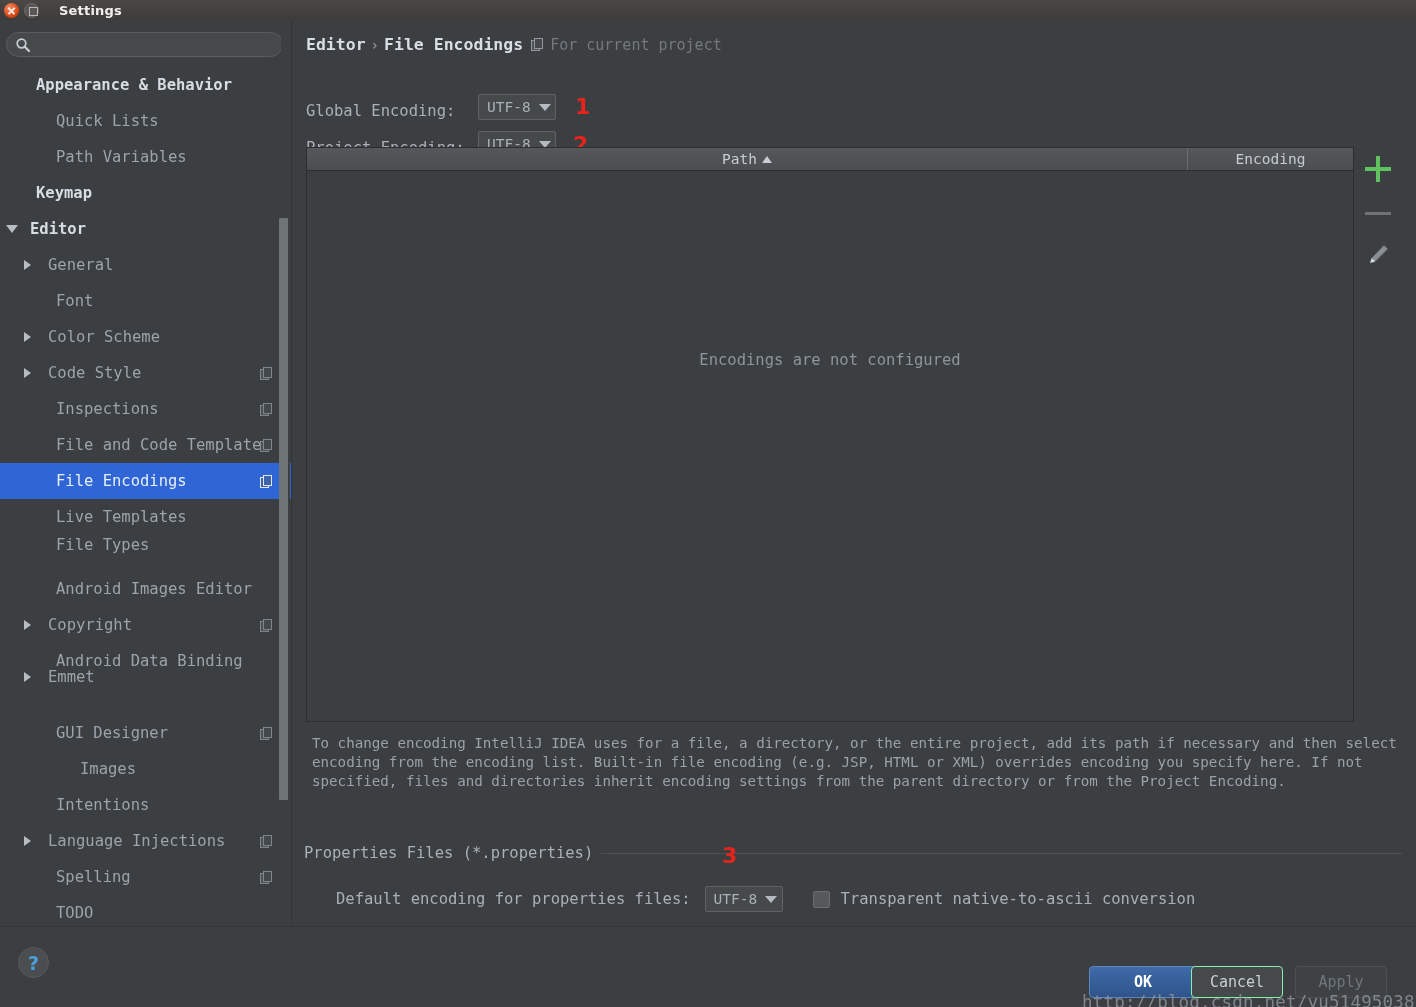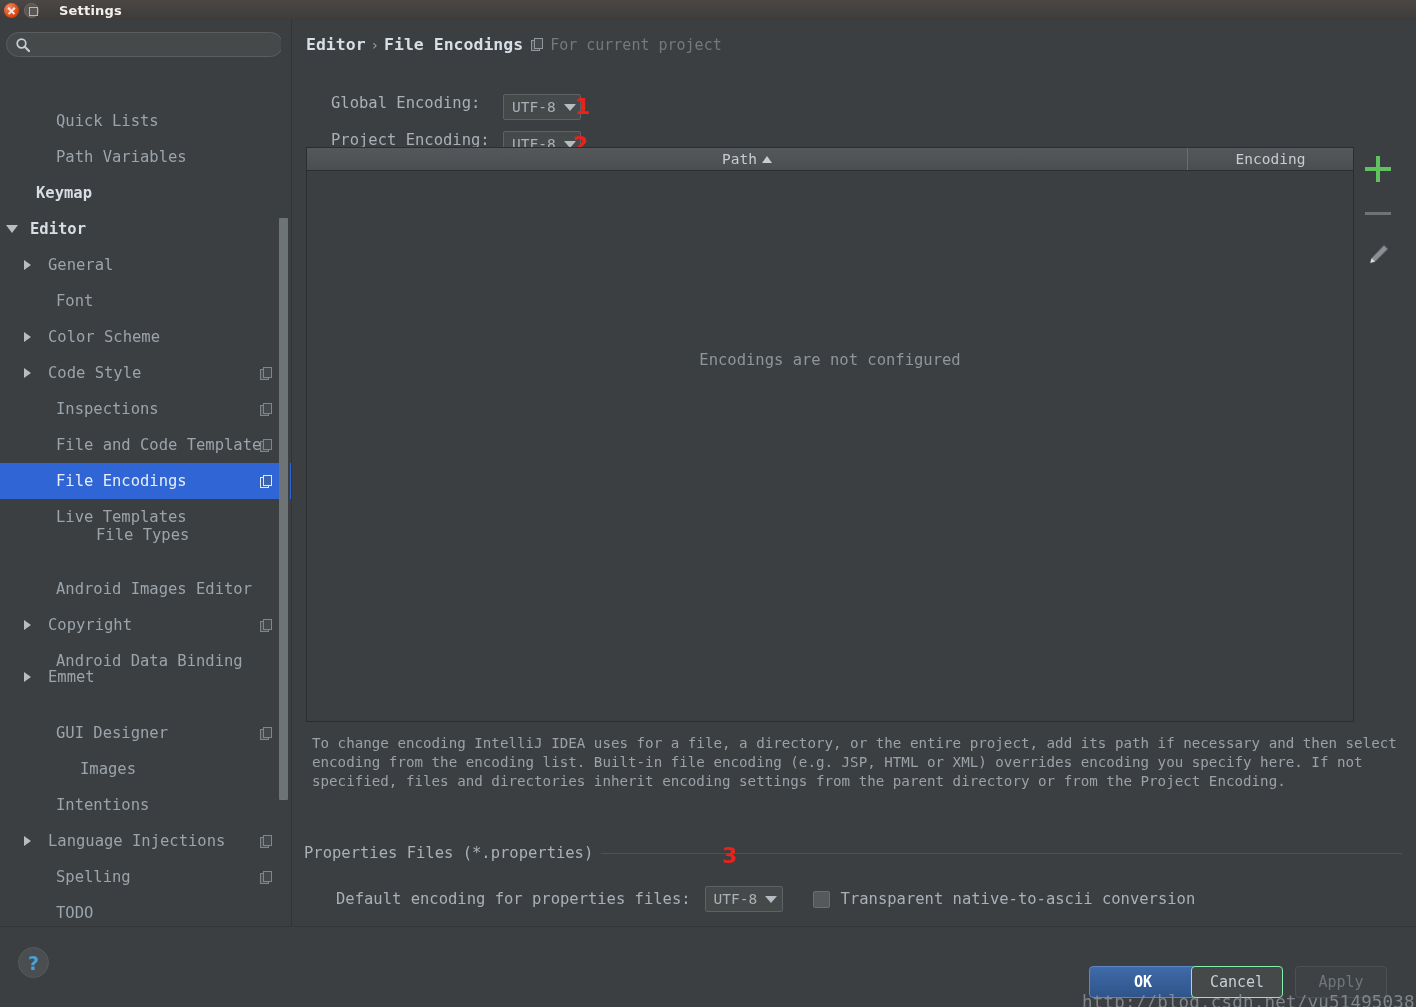--- a/index.html
+++ b/index.html
@@ -146,23 +146,22 @@
     position: absolute; left: 3px; top: 0; width: 9px; height: 11px;
     border: 1.4px solid #a7aeb5; background: #484c4e;
   }
   #bc-badge .b2 {
     position: absolute; left: 0; top: 2px; width: 9px; height: 11px;
     border: 1.4px solid #a7aeb5; background: #53585a;
   }
   #bc-note { color: #74797d; font-size: 15px; }
 
   .form-row {
-    position: absolute; left: 14px; display: flex; align-items: flex-start;
+    position: absolute; left: 14px; display: flex; align-items: flex-end;
     white-space: nowrap;
-    margin-left: 25px;
   }
   .form-label { color: #a9b0b7; font-size: 15.5px; }
 
   .combo {
     display: inline-flex; align-items: center; justify-content: space-between;
     height: 26px; background: #45494a;
     border: 1px solid #5e6264; border-radius: 2px;
     color: #a9b0b7; font-size: 14.5px; padding: 0 6px 0 8px;
     font-family: "DejaVu Sans Mono","Liberation Mono",monospace;
   }
@@ -311,20 +310,23 @@
       <div id="search-box">
         <svg id="search-icon" viewBox="0 0 16 16">
           <circle cx="6.5" cy="6.5" r="4.3" fill="none" stroke="#c8ced4" stroke-width="1.7"></circle>
           <line x1="9.7" y1="9.7" x2="14" y2="14" stroke="#c8ced4" stroke-width="2.2" stroke-linecap="round"></line>
         </svg>
         <input id="search-input" type="text" placeholder="" style="">
       </div>
     </div>
 
     <div id="tree">
+        <div class="tree-item bold" style="top: 0px;">
+          <span class="tree-label" style="margin-left: 36px;">Appearance &amp; Behavior</span>
+        </div>
         <div class="tree-item" style="top: 36px;">
           <span class="tree-label" style="margin-left: 56px;">Quick Lists</span>
         </div>
         <div class="tree-item" style="top: 72px;">
           <span class="tree-label" style="margin-left: 56px;">Path Variables</span>
         </div>
         <div class="tree-item bold" style="top: 108px;">
           <span class="tree-label" style="margin-left: 36px;">Keymap</span>
         </div>
         <div class="tree-item bold" style="top: 144px;">
@@ -367,21 +369,21 @@
         <div class="tree-item selected" style="top: 396px;">
           <span class="tree-label" style="margin-left: 56px;">File Encodings</span>
           <span class="copy-badge">
             <span class="b2"></span>
             <span class="b1"></span>
           </span>
         </div>
         <div class="tree-item" style="top: 432px;">
           <span class="tree-label" style="margin-left: 56px;">Live Templates</span>
         </div>
-        <div class="tree-item" style="top: 450px; padding-left: 40px;">
+        <div class="tree-item" style="top: 460px;">
           <span class="tree-label" style="margin-left: 56px;">File Types</span>
         </div>
         <div class="tree-item" style="top: 504px;">
           <span class="tree-label" style="margin-left: 56px;">Android Images Editor</span>
         </div>
         <div class="tree-item" style="top: 540px;">
           <span class="arrow" style="left: 24px;"></span>
           <span class="tree-label" style="margin-left: 48px;">Copyright</span>
           <span class="copy-badge">
             <span class="b2"></span>

